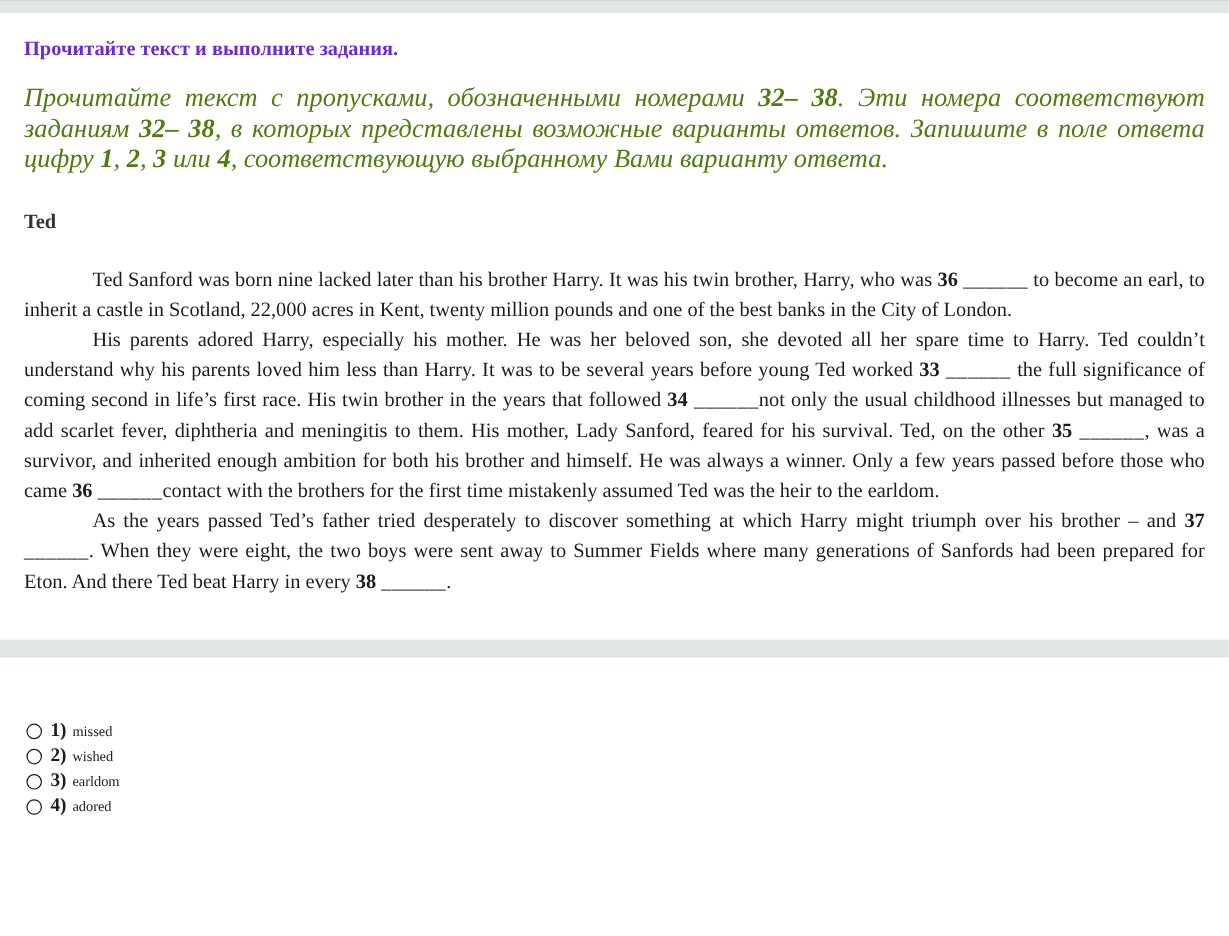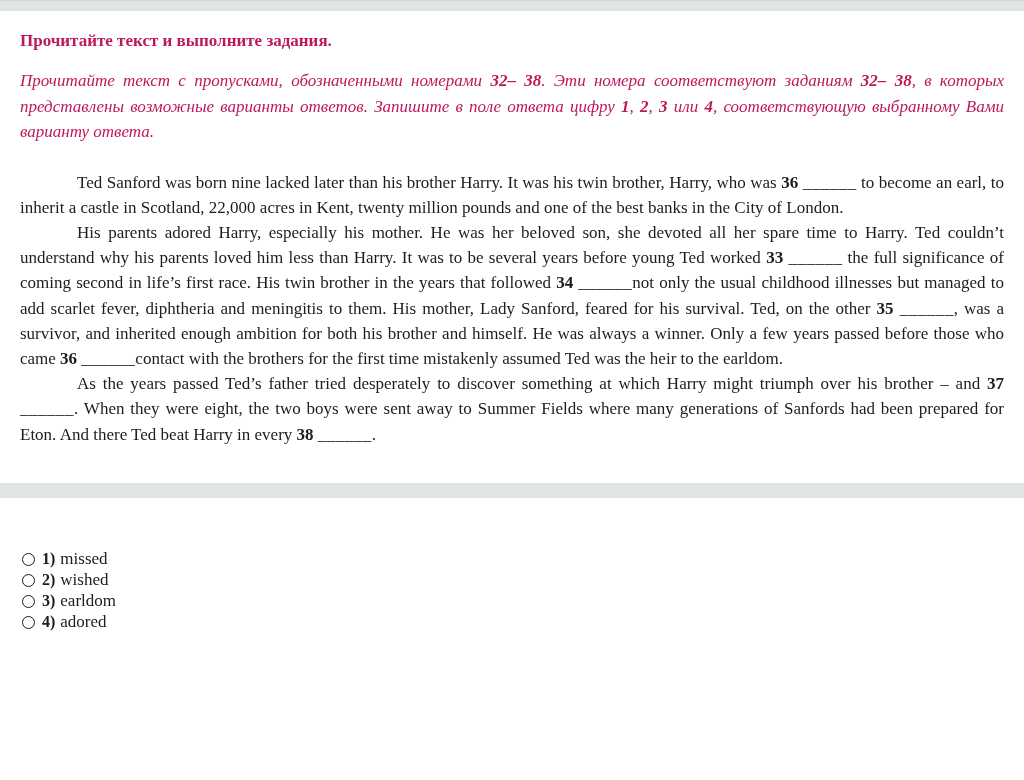--- a/index.html
+++ b/index.html
@@ -18,29 +18,29 @@
     background: #e1e5e6;
     border-top: 1px solid #d3d8d9;
   }
   .content { padding: 0 20px; }
 
   .section-heading {
     margin: 19px 0 0 0;
     font-size: 17px;
     line-height: 21px;
     font-weight: bold;
-    color: #be185d;
+    color: #6d28d9;
   }
   .instructions {
     margin: 17px 0 0 0;
-    font-size: 17px;
+    font-size: 22px;
     line-height: 25.5px;
     font-style: italic;
     text-align: justify;
-    color: #be185d;
+    color: #4d7c0f;
   }
   .text-title {
     margin: 29px 0 0 0;
     font-size: 17px;
     line-height: 21px;
     font-weight: bold;
     color: #333333;
   }
   .para {
     margin: 0;
@@ -85,33 +85,34 @@
     display: inline-block;
     margin: 0 7px 0 2px;
     flex: 0 0 auto;
   }
   .option-num {
     font-weight: bold;
     font-size: 16px;
     margin-right: 5px;
   }
   .option-word {
-    font-size: 17px;
+    font-size: 12px;
   }
 </style>
 </head>
 <body>
 
 <div class="top-band"></div>
 
 <main class="content">
   <h1 class="section-heading">Прочитайте текст и выполните задания.</h1>
 
   <p class="instructions"><span>Прочитайте текст с пропусками, обозначенными номерами </span><span class="run-bold">32– 38</span><span>. Эти номера соответствуют заданиям </span><span class="run-bold">32– 38</span><span>, в которых представлены возможные варианты ответов. Запишите в поле ответа цифру </span><span class="run-bold">1</span><span>, </span><span class="run-bold">2</span><span>, </span><span class="run-bold">3</span><span> или </span><span class="run-bold">4</span><span>, соответствующую выбранному Вами варианту ответа.</span></p>
 
+  <h2 class="text-title">Ted</h2>
 
   <p class="para first"><span>Ted Sanford was born nine lacked later than his brother Harry. It was his twin brother, Harry, who was </span><span class="run-bold">36 </span><span class="run-blank">______</span><span> to become an earl, to inherit a castle in Scotland, 22,000 acres in Kent, twenty million pounds and one of the best banks in the City of London.</span></p>
   <p class="para"><span>His parents adored Harry, especially his mother. He was her beloved son, she devoted all her spare time to Harry. Ted couldn’t understand why his parents loved him less than Harry. It was to be several years before young Ted worked </span><span class="run-bold">33 </span><span class="run-blank">______</span><span> the full significance of coming second in life’s first race. His twin brother in the years that followed </span><span class="run-bold">34 </span><span class="run-blank">______</span><span>not only the usual childhood illnesses but managed to add scarlet fever, diphtheria and meningitis to them. His mother, Lady Sanford, feared for his survival. Ted, on the other </span><span class="run-bold">35 </span><span class="run-blank">______</span><span>, was a survivor, and inherited enough ambition for both his brother and himself. He was always a winner. Only a few years passed before those who came </span><span class="run-bold">36 </span><span class="run-blank">______</span><span>contact with the brothers for the first time mistakenly assumed Ted was the heir to the earldom.</span></p>
   <p class="para"><span>As the years passed Ted’s father tried desperately to discover something at which Harry might triumph over his brother – and </span><span class="run-bold">37 </span><span class="run-blank">______</span><span>. When they were eight, the two boys were sent away to Summer Fields where many generations of Sanfords had been prepared for Eton. And there Ted beat Harry in every </span><span class="run-bold">38 </span><span class="run-blank">______</span><span>.</span></p>
 </main>
 
 <div class="divider-band"></div>
 
 <section class="content">
 

